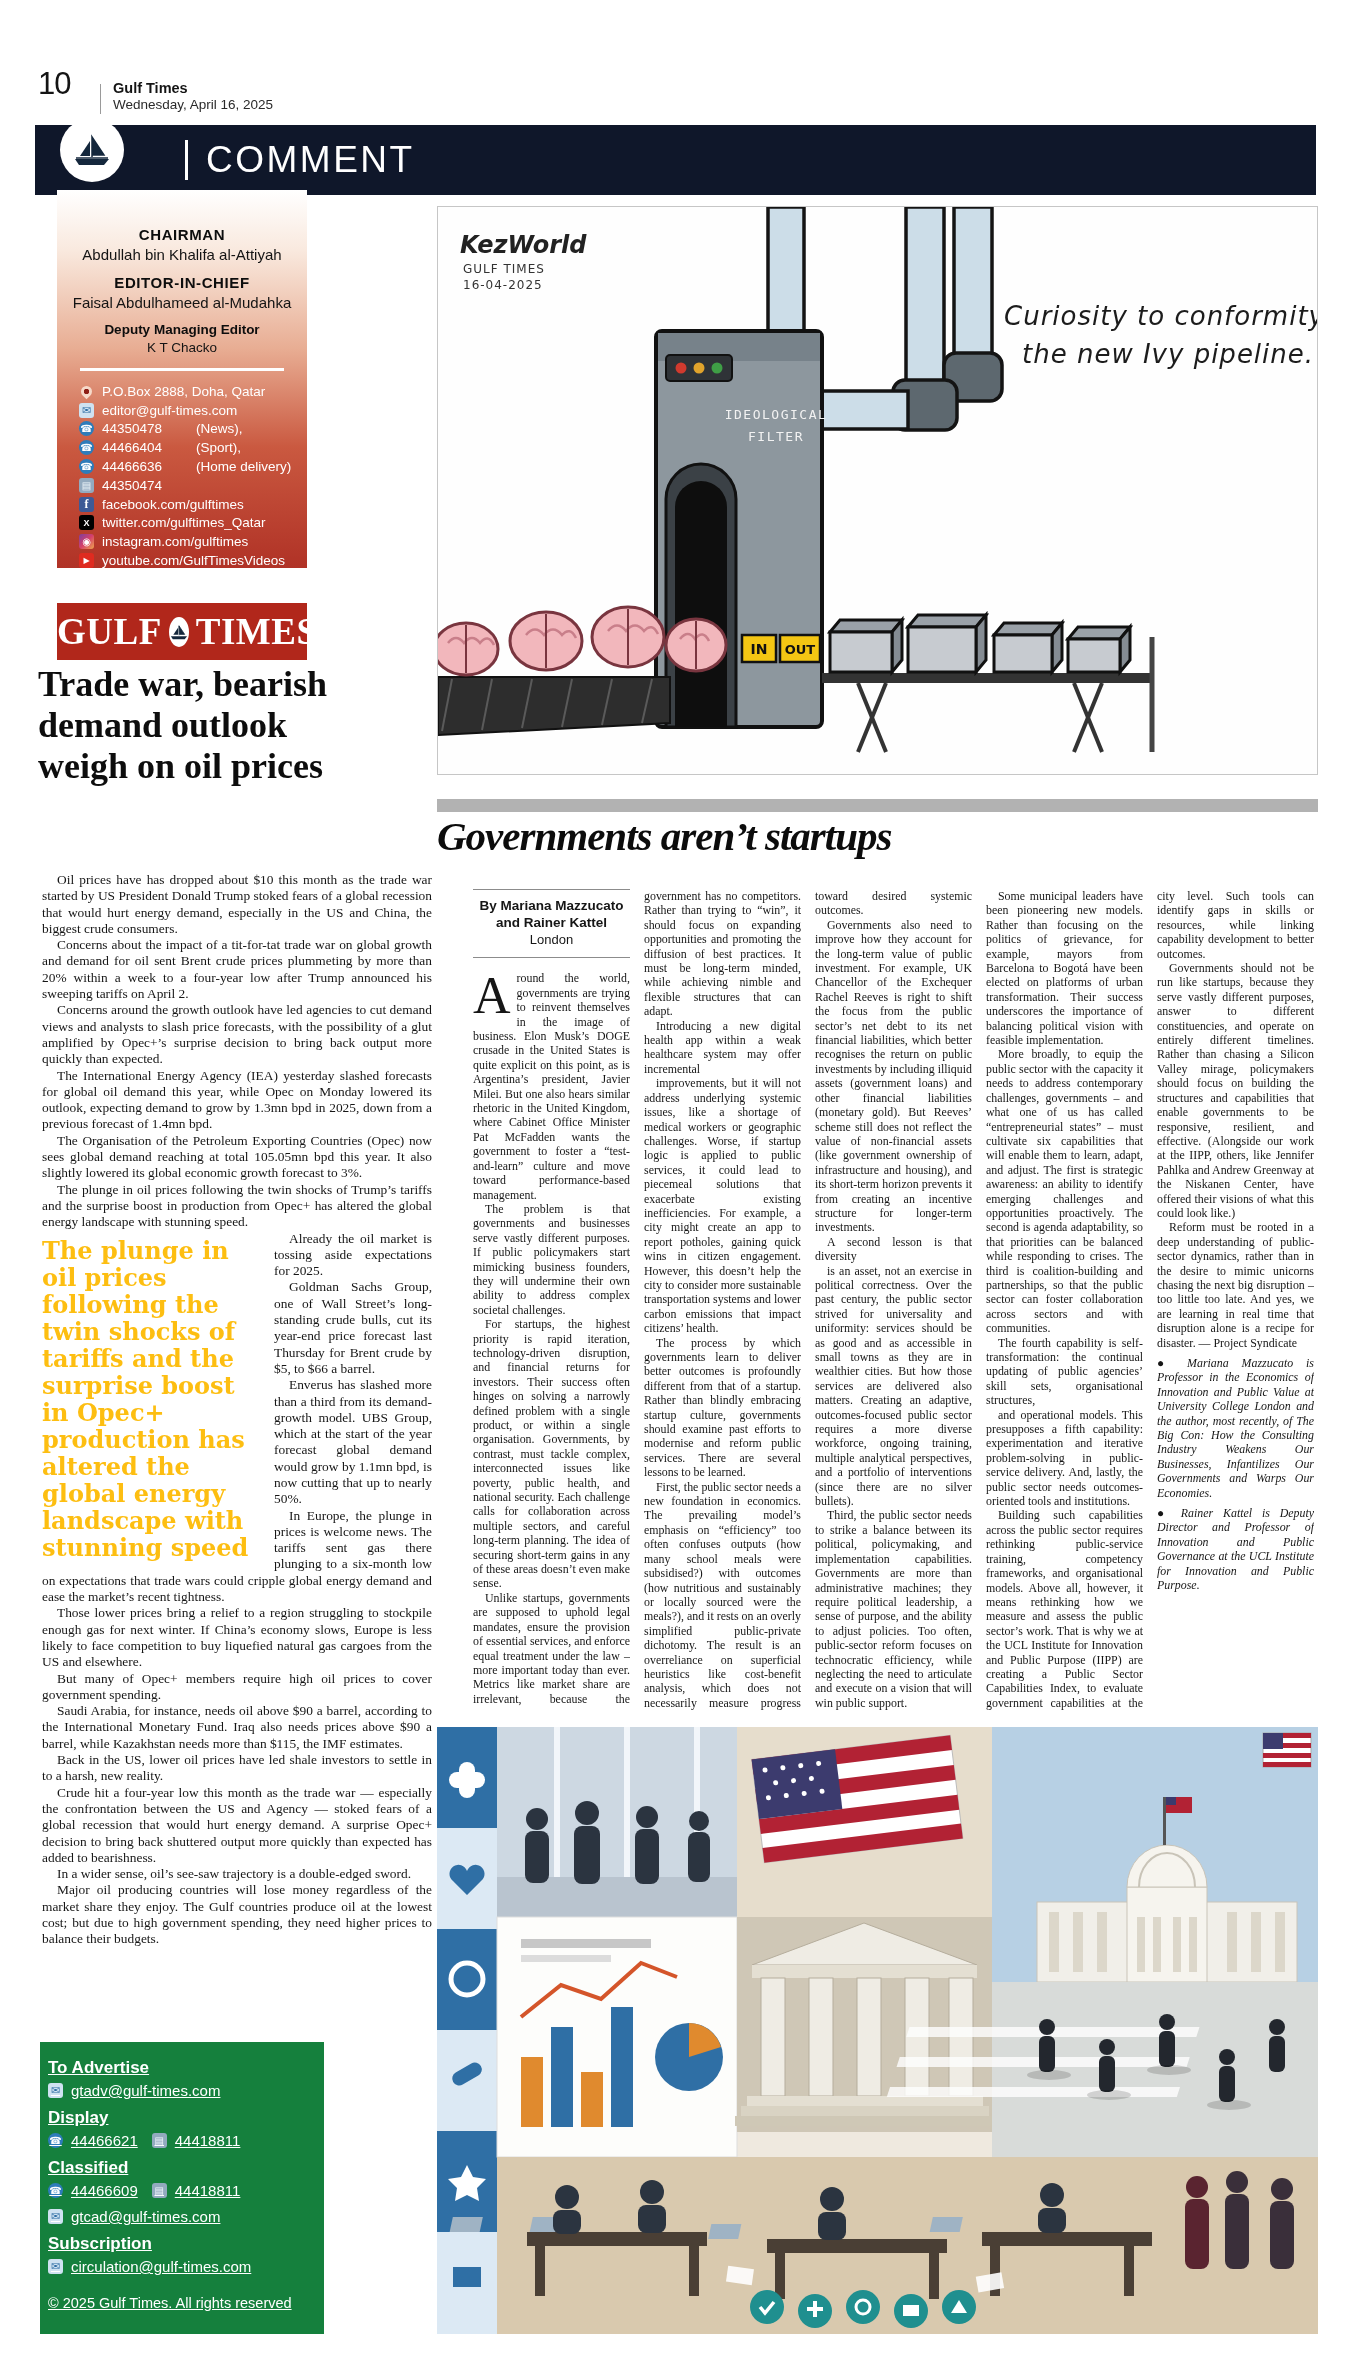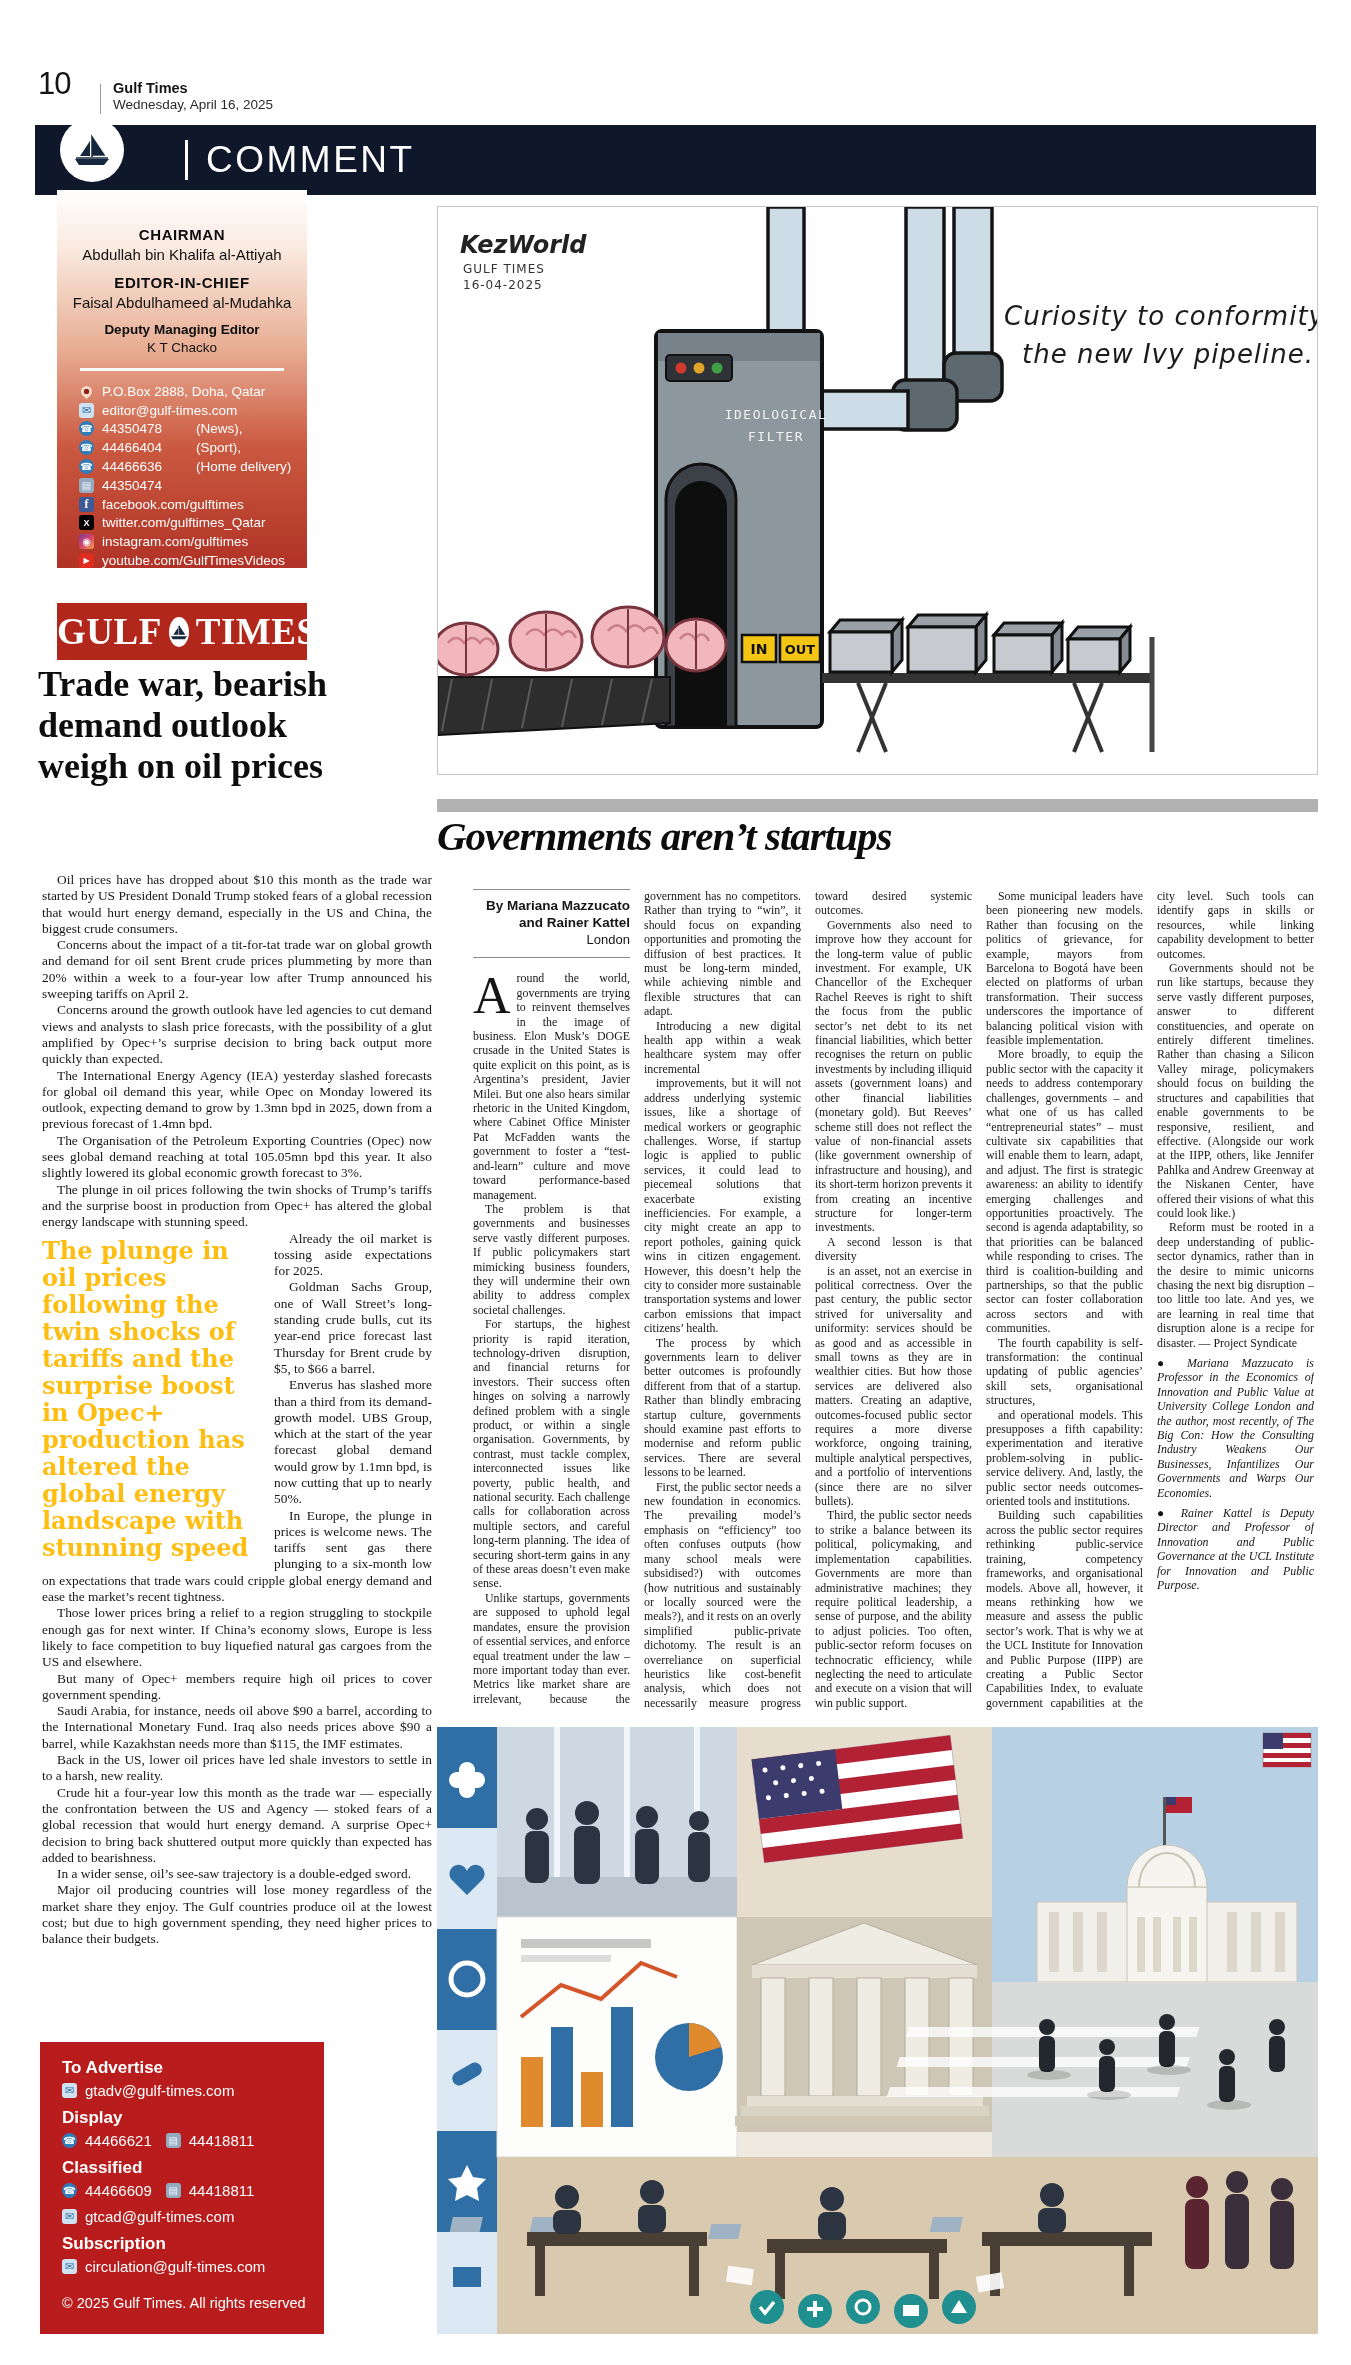--- a/index.html
+++ b/index.html
@@ -55,22 +55,22 @@
   .oil-headline{position:absolute;left:38px;top:664px;width:300px;font-family:"Liberation Serif",serif;
                 font-size:36px;line-height:41px;color:#0d0d0d;font-weight:600;}
   .oil-body{position:absolute;left:42px;top:872px;width:390px;height:1104px;overflow:hidden;
             font-family:"Liberation Serif",serif;font-size:13.4px;line-height:16.3px;
             text-align:justify;color:#161616;}
   .oil-body p{margin:0;text-indent:15px;}
   .pullquote{float:left;width:218px;margin:6px 14px 2px 0;font-family:"DejaVu Serif",serif;
              font-weight:bold;font-size:24px;line-height:27px;color:#fdbe11;text-align:left;}
 
   
-  .advbox{position:absolute;left:40px;top:2042px;width:284px;height:292px;background:#b91c1c;
-          color:#fff;padding:16px 12px 0 22px;}
+  .advbox{position:absolute;left:40px;top:2042px;width:284px;height:292px;background:#15803d;
+          color:#fff;padding:16px 12px 0 8px;text-decoration:underline;}
   .adv-title{font-size:17px;font-weight:bold;margin-bottom:4px;}
   .adv-row{display:flex;align-items:center;font-size:15px;margin-bottom:9px;}
   .adv-row .gap{width:14px;}
   .adv-copy{font-size:14.5px;margin-top:20px;}
 
   
   .cartoon{position:absolute;left:437px;top:206px;width:881px;height:569px;background:#fefefe;
            border:1px solid #c6c6c6;}
   .cartoon svg{display:block;}
   .sig{font-family:"DejaVu Sans",sans-serif;font-style:italic;font-weight:bold;font-size:24px;fill:#222;}
@@ -83,21 +83,21 @@
   .divbar{position:absolute;left:437px;top:799px;width:881px;height:13px;background:#b2b2b2;}
   .main-headline{position:absolute;left:437px;top:812px;width:881px;font-family:"Liberation Serif",serif;
                  font-style:italic;font-weight:bold;font-size:41px;letter-spacing:-1px;color:#0c0c0c;}
   .article-body{position:absolute;left:473px;top:889px;width:841px;height:831px;overflow:hidden;
                 column-count:5;column-gap:14px;column-fill:auto;
                 font-family:"Liberation Serif",serif;font-size:11.9px;line-height:14.4px;
                 text-align:justify;color:#161616;}
   .article-body p{margin:0;text-indent:12px;}
   .article-body p.intro{text-indent:0;}
   .byline{font-family:"Liberation Sans",sans-serif;border-top:1px solid #8c8c8c;border-bottom:1px solid #8c8c8c;
-          padding:8px 0 10px;margin-bottom:13px;break-inside:avoid;text-align:right;}
+          padding:8px 0 10px;margin-bottom:13px;break-inside:avoid;text-align:center;}
   .byline .by{font-weight:bold;font-size:13.5px;line-height:16.5px;}
   .byline .loc{font-size:13px;margin-top:2px;}
   .dropcap{float:left;font-size:52px;line-height:44px;padding:3px 6px 0 0;font-family:"Liberation Serif",serif;}
   .bio{font-style:italic;text-indent:0 !important;margin-top:6px !important;}
 
   
   .collage{position:absolute;left:437px;top:1727px;width:881px;height:607px;overflow:hidden;background:#f2efe9;}
 </style>
 </head>
 <body>

